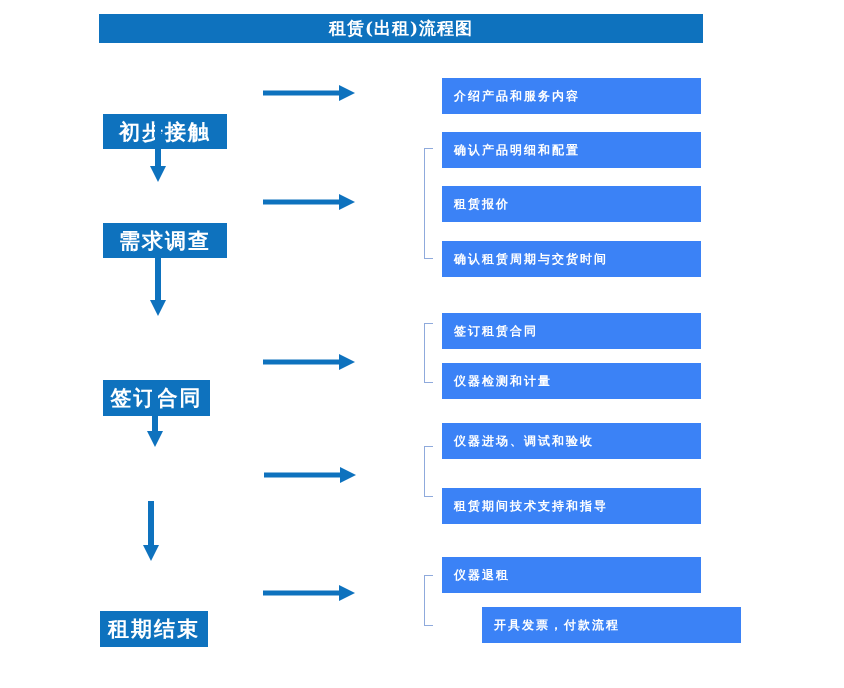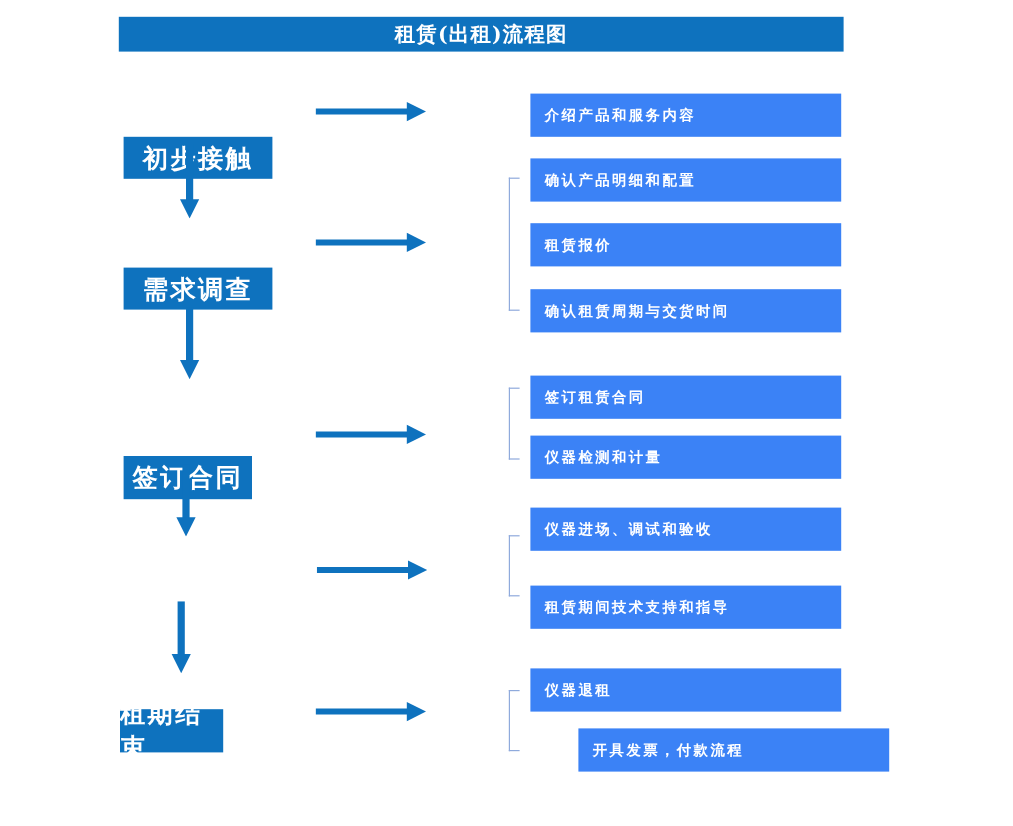--- a/index.html
+++ b/index.html
@@ -66,21 +66,21 @@
 </head>
 <body>
 
 <div class="canvas">
 
   <div class="title-bar">租赁(出租)流程图</div>
 
   <div class="step-box" style="left:103px; top:78px;  width:124px; height:35px;">初步接触</div>
   <div class="step-box" style="left:103px; top:187px; width:124px; height:35px;">需求调查</div>
   <div class="step-box" style="left:103px; top:344px; width:107px; height:36px;">签订合同</div>
-  <div class="step-box" style="left:100px; top:555px; width:86px; height:36px;">租期结束</div>
+  <div class="step-box" style="left:100px; top:575px; width:108px; height:36px;">租期结束</div>
 
   <svg class="arrow" style="left:149px; top:120px;" width="18" height="62" viewBox="0 0 18 62">
     <line x1="9" y1="0" x2="9" y2="47" stroke="#0E72BE" stroke-width="6"></line>
     <polygon points="1,46 17,46 9,62" fill="#0E72BE"></polygon>
   </svg>
   <svg class="arrow" style="left:149px; top:256px;" width="18" height="60" viewBox="0 0 18 60">
     <line x1="9" y1="0" x2="9" y2="45" stroke="#0E72BE" stroke-width="6"></line>
     <polygon points="1,44 17,44 9,60" fill="#0E72BE"></polygon>
   </svg>
   <svg class="arrow" style="left:146px; top:387px;" width="18" height="60" viewBox="0 0 18 60">

